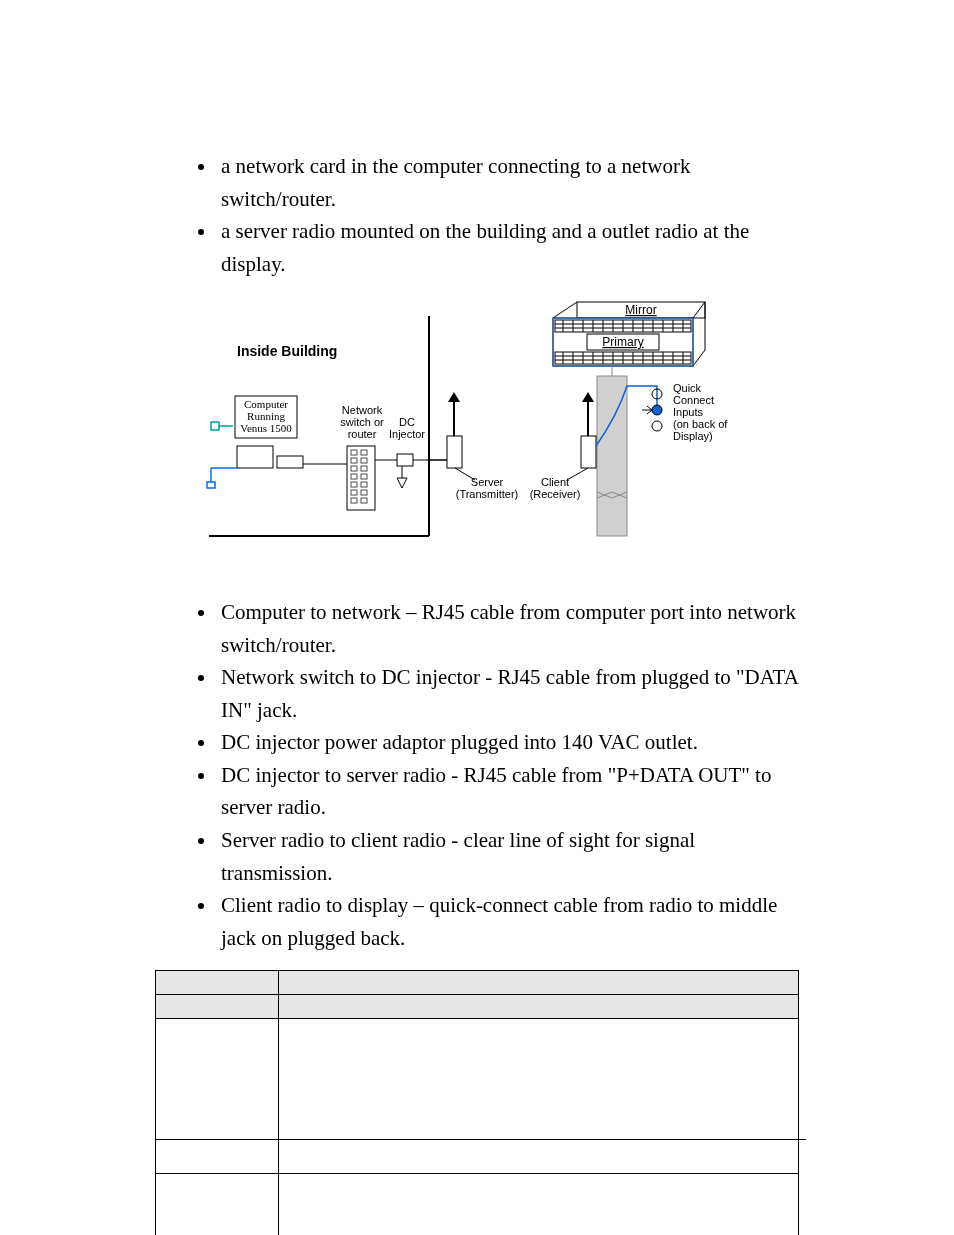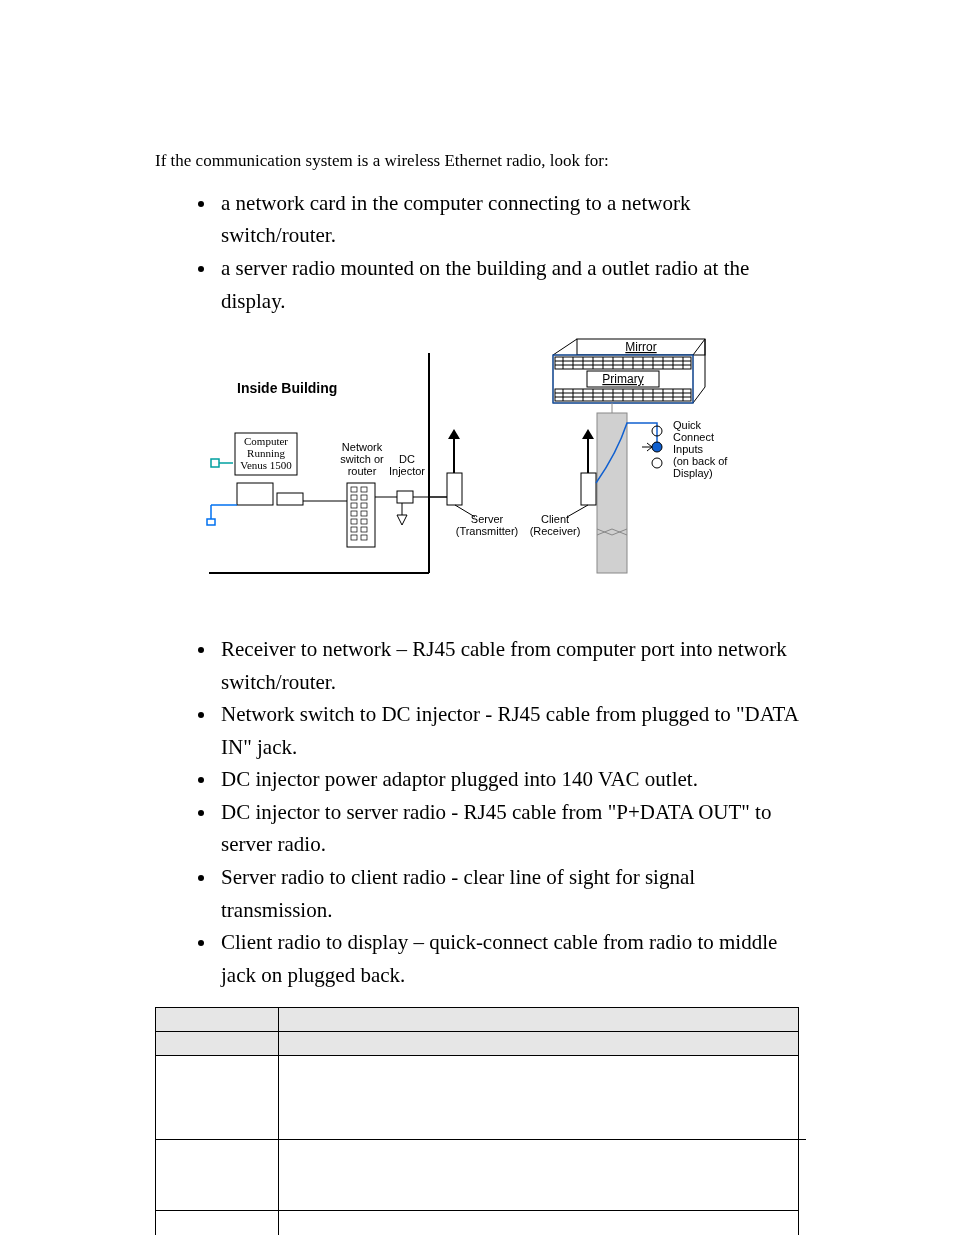--- a/index.html
+++ b/index.html
@@ -78,21 +78,20 @@
     right: 148px;
     bottom: 95px;
     border-top: 1px solid #000;
   }
 </style>
 </head>
 <body>
 
 <div class="page">
 
-  <p class="para">If the communication system is a wireless Ethernet radio, look for:</p>
 
   <ul class="bullets">
     <li>a network card in the computer connecting to a network switch/router.</li>
     <li>a server radio mounted on the building and a outlet radio at the display.</li>
   </ul>
 
 
   <svg class="figure" width="560" height="270" viewBox="0 0 560 270">
 
     <text x="40" y="60" font-family="Arial" font-size="14" font-weight="bold">Inside Building</text>
@@ -237,21 +236,21 @@
     <line x1="496" y1="22" x2="508" y2="6" stroke="#000"></line>
     <line x1="496" y1="70" x2="508" y2="54" stroke="#000"></line>
     <line x1="508" y1="6" x2="508" y2="54" stroke="#000"></line>
 
     <rect x="356" y="22" width="140" height="48" fill="none" stroke="#1060d0" stroke-width="1"></rect>
 
     <line x1="415" y1="80" x2="415" y2="70" stroke="#888"></line>
   </svg>
 
   <ul class="bullets">
-    <li>Receiver to network – RJ45 cable from computer port into network switch/router.</li>
+    <li>Computer to network – RJ45 cable from computer port into network switch/router.</li>
     <li>Network switch to DC injector - RJ45 cable from plugged to "DATA IN" jack.</li>
     <li>DC injector power adaptor plugged into 140 VAC outlet.</li>
     <li>DC injector to server radio - RJ45 cable from "P+DATA OUT" to server radio.</li>
     <li>Server radio to client radio - clear line of sight for signal transmission.</li>
     <li>Client radio to display – quick-connect cable from radio to middle jack on plugged back.</li>
   </ul>
 
   <table class="tbl">
     <tbody>
         <tr class="hdr">

